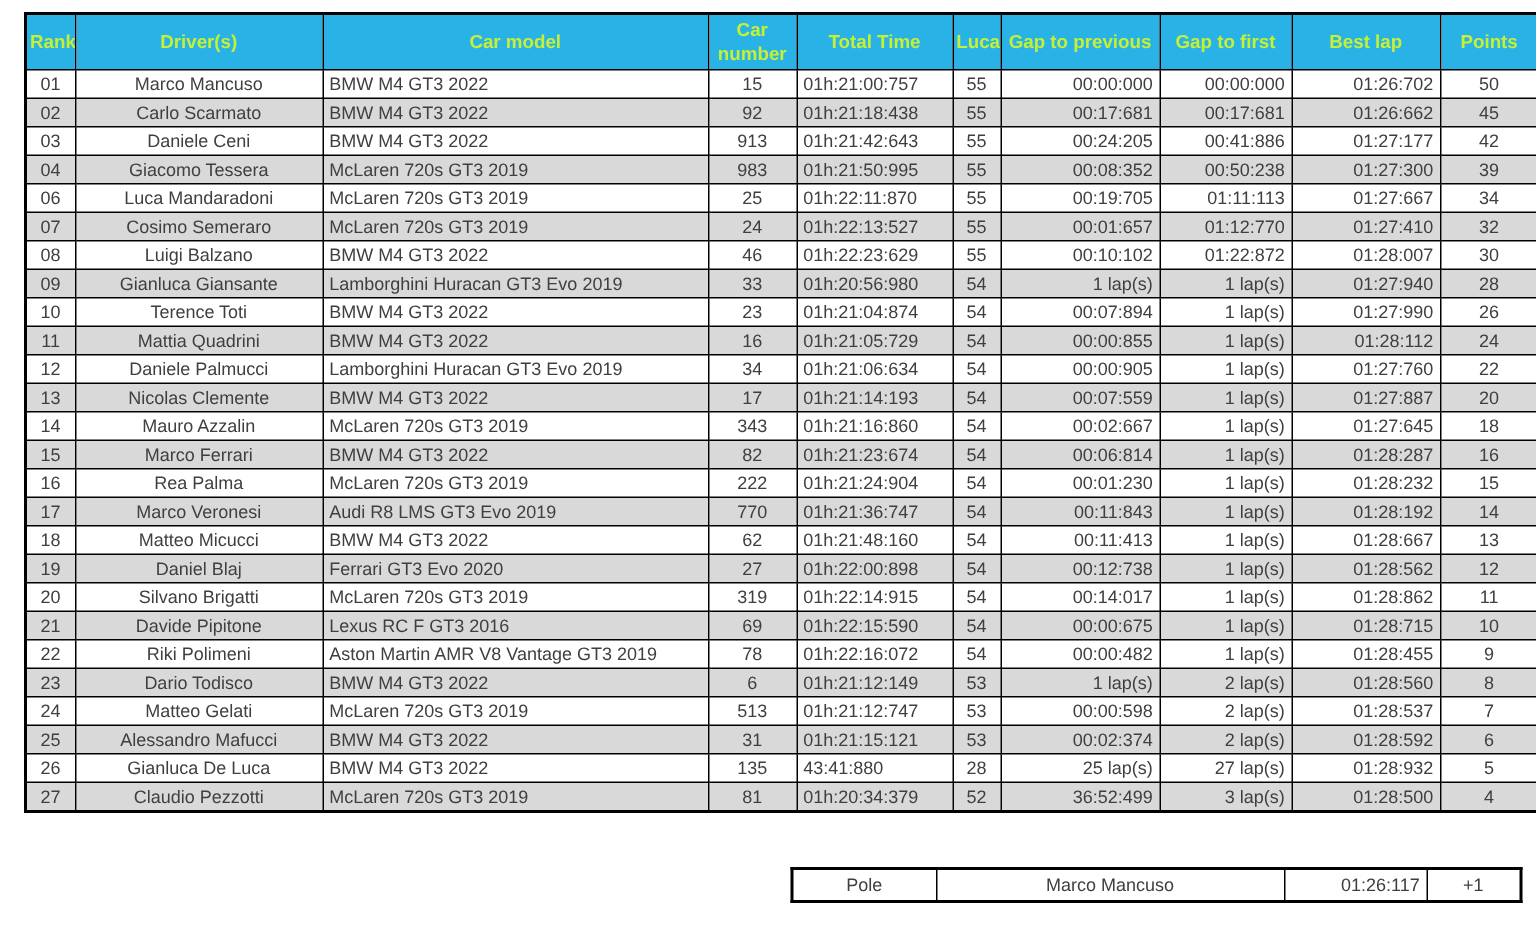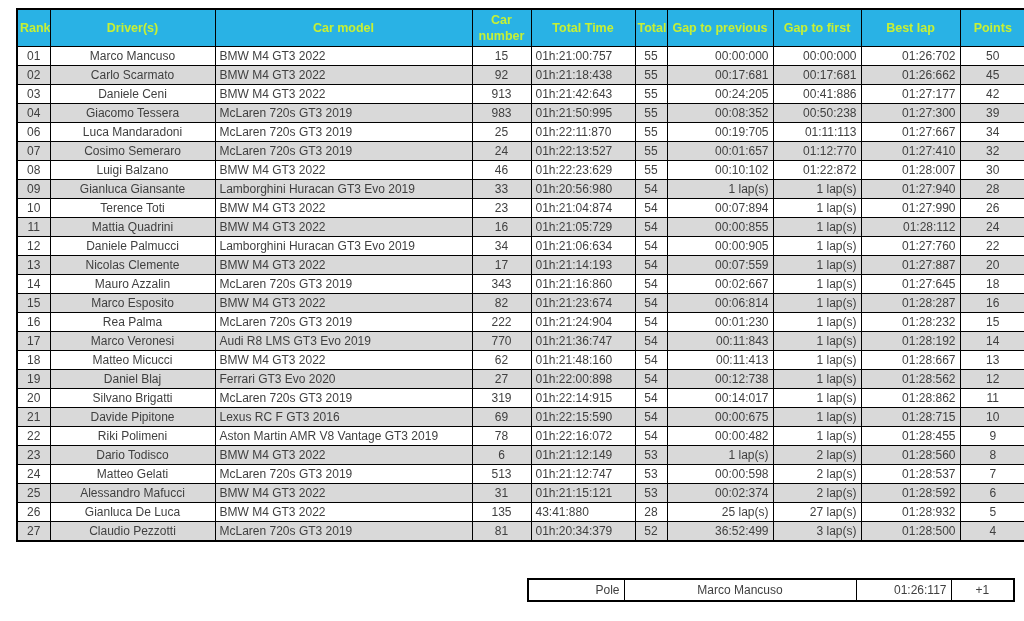--- a/index.html
+++ b/index.html
@@ -55,21 +55,21 @@
   .c-best{width:99px;}
   .c-pts{width:66px;}
   
   .summary-wrap{position:absolute;left:527px;top:578px;}
   .summary{width:486px;border:2px solid var(--border);}
   .summary td{
     border:1px solid var(--border);
     height:20px;font-size:12px;padding:0 4px;line-height:20px;
     overflow:hidden;white-space:nowrap;
   }
-  .summary td:nth-child(1){width:96px;text-align:right;}
+  .summary td:nth-child(1){width:96px;text-align:center;}
   .summary td:nth-child(2){width:232px;text-align:center;}
   .summary td:nth-child(3){width:95px;text-align:right;}
   .summary td:nth-child(4){width:63px;text-align:center;}
 </style>
 </head>
 <body>
 
 <div class="results-wrap">
   <table class="results">
     <colgroup>
@@ -84,21 +84,21 @@
       <col class="c-best">
         <col class="c-pts">
     </colgroup>
     <thead>
       <tr>
         <th>Rank</th>
         <th>Driver(s)</th>
         <th>Car model</th>
         <th>Car number</th>
         <th>Total Time</th>
-        <th>Total</th>
+        <th>Luca</th>
         <th>Gap to previous</th>
         <th>Gap to first</th>
         <th>Best lap</th>
         <th>Points</th>
       </tr>
     </thead>
     <tbody>
         <tr>
     <td>01</td>
     <td>Marco Mancuso</td>
@@ -250,21 +250,21 @@
     <td>343</td>
     <td>01h:21:16:860</td>
     <td>54</td>
     <td>00:02:667</td>
     <td>1 lap(s)</td>
     <td>01:27:645</td>
     <td>18</td>
   </tr>
         <tr>
     <td>15</td>
-    <td>Marco Esposito</td>
+    <td>Marco Ferrari</td>
     <td>BMW M4 GT3 2022</td>
     <td>82</td>
     <td>01h:21:23:674</td>
     <td>54</td>
     <td>00:06:814</td>
     <td>1 lap(s)</td>
     <td>01:28:287</td>
     <td>16</td>
   </tr>
         <tr>

